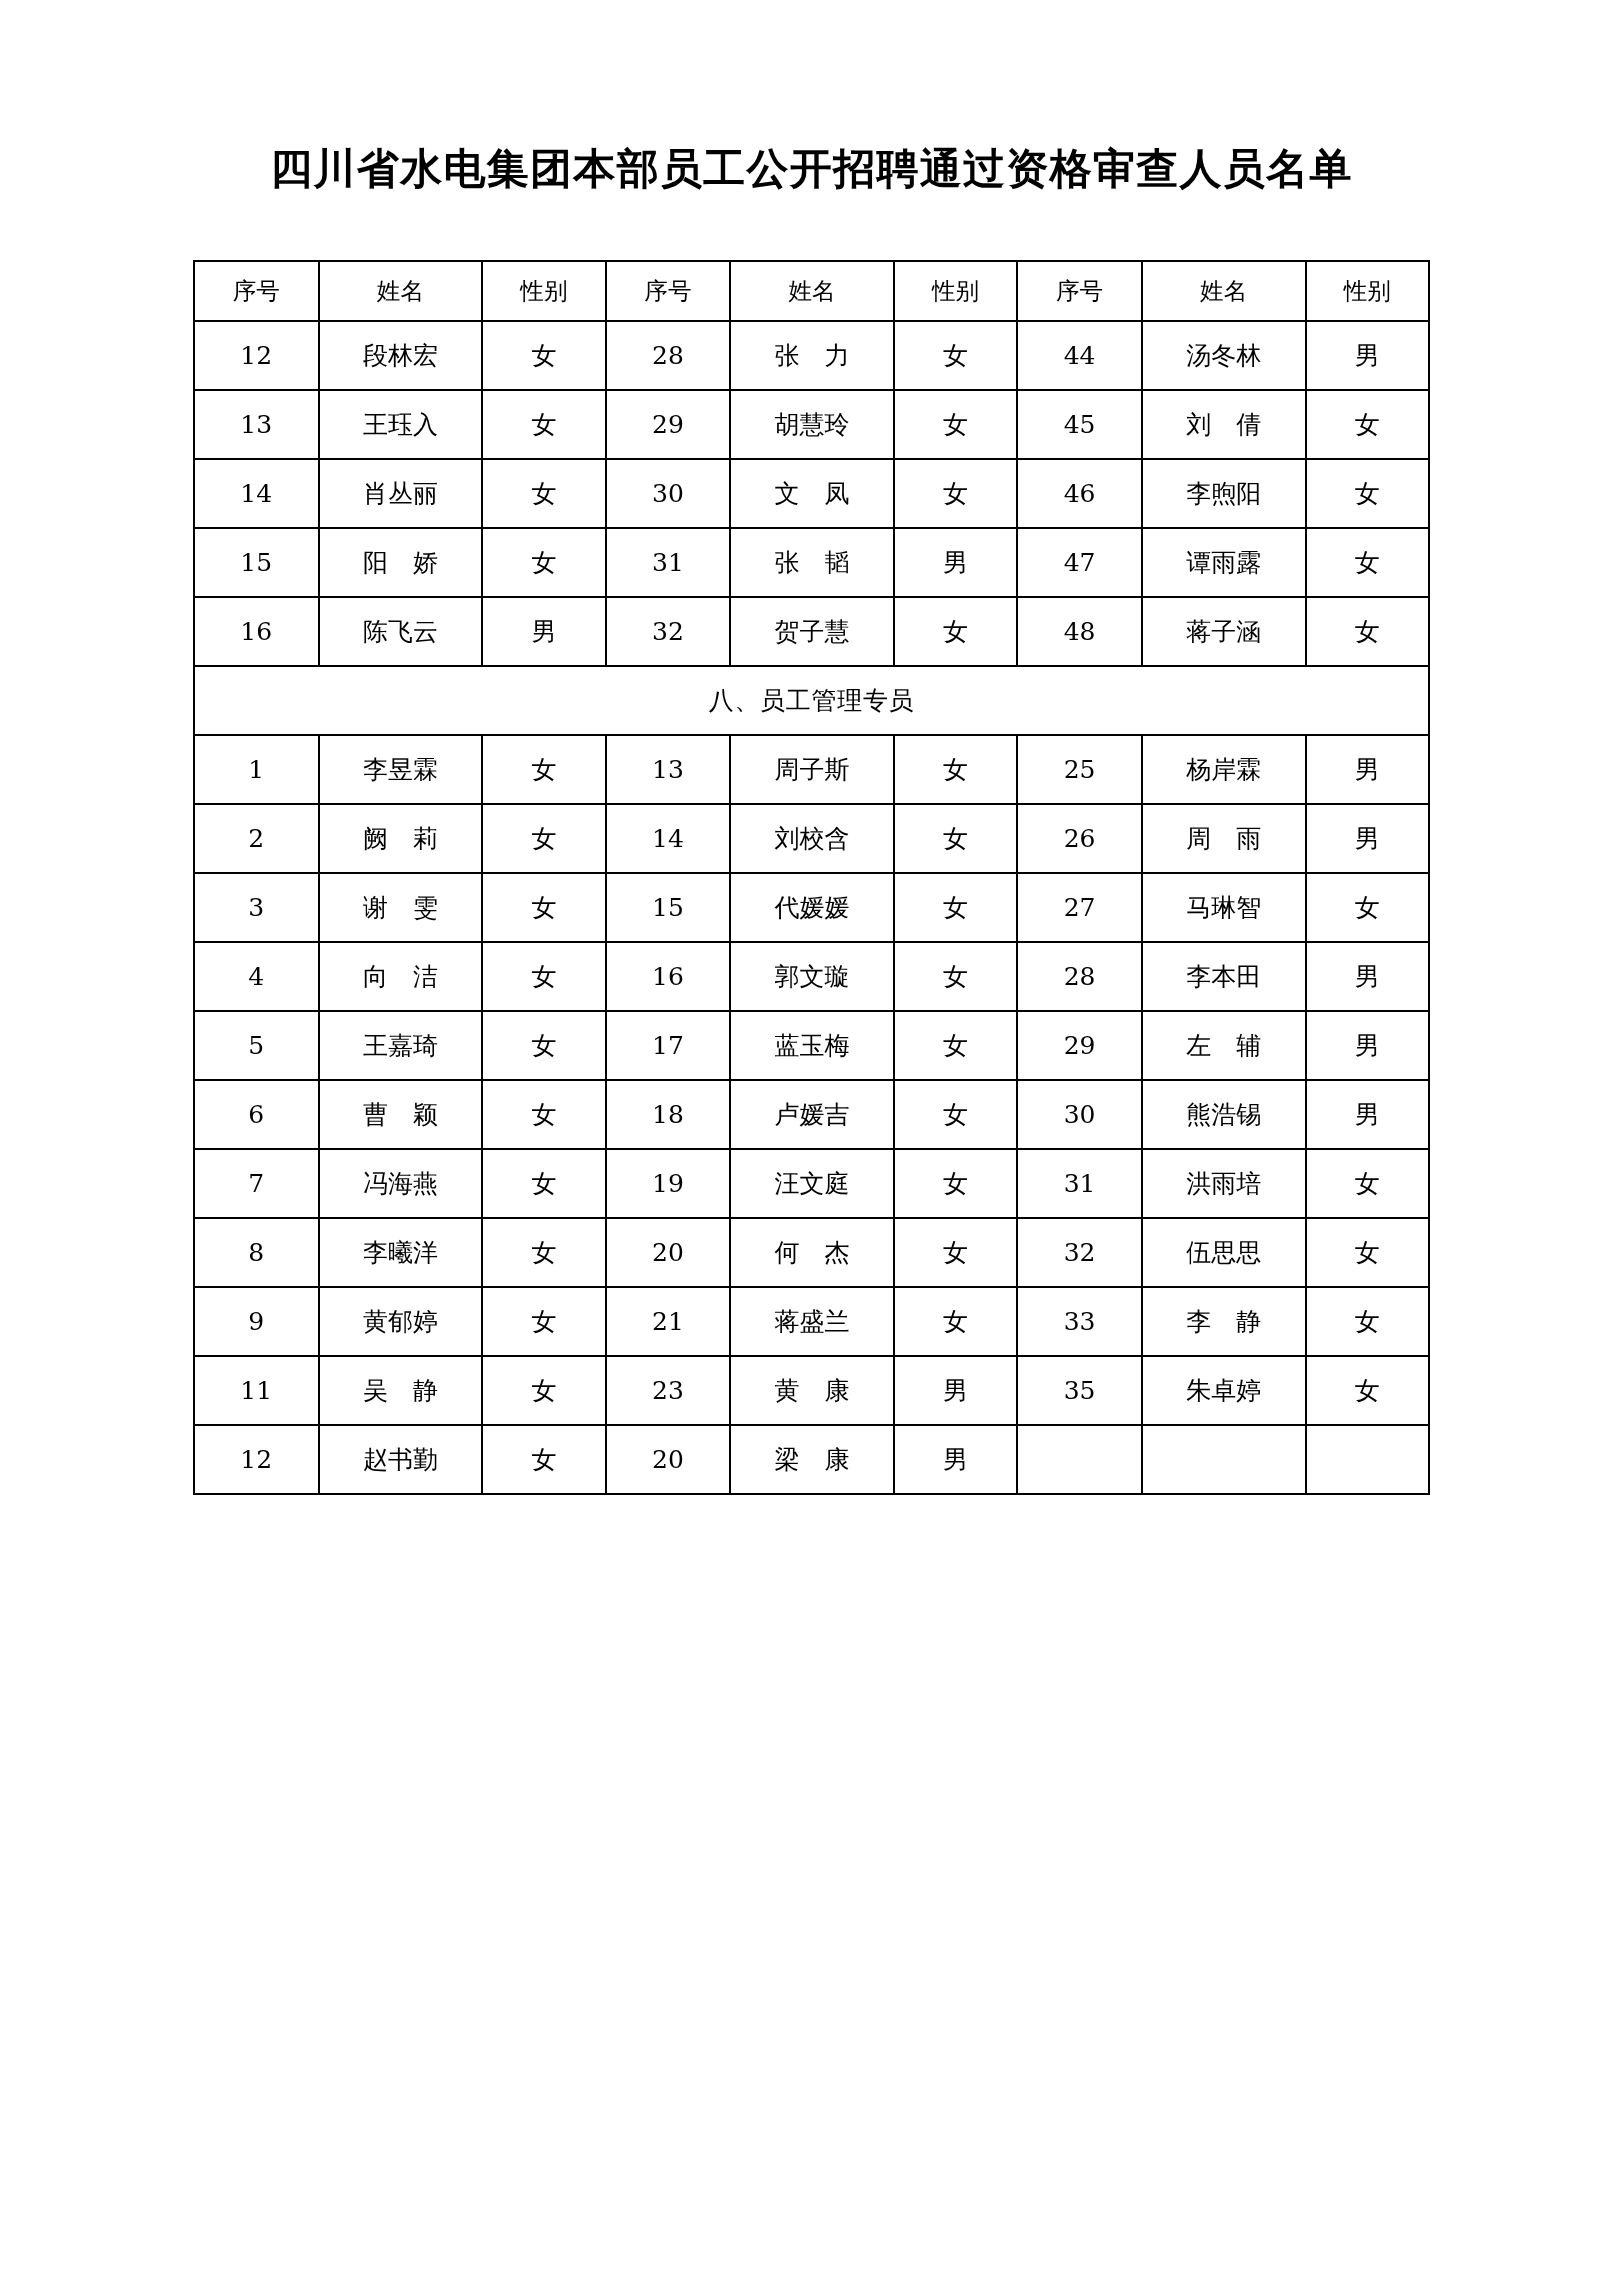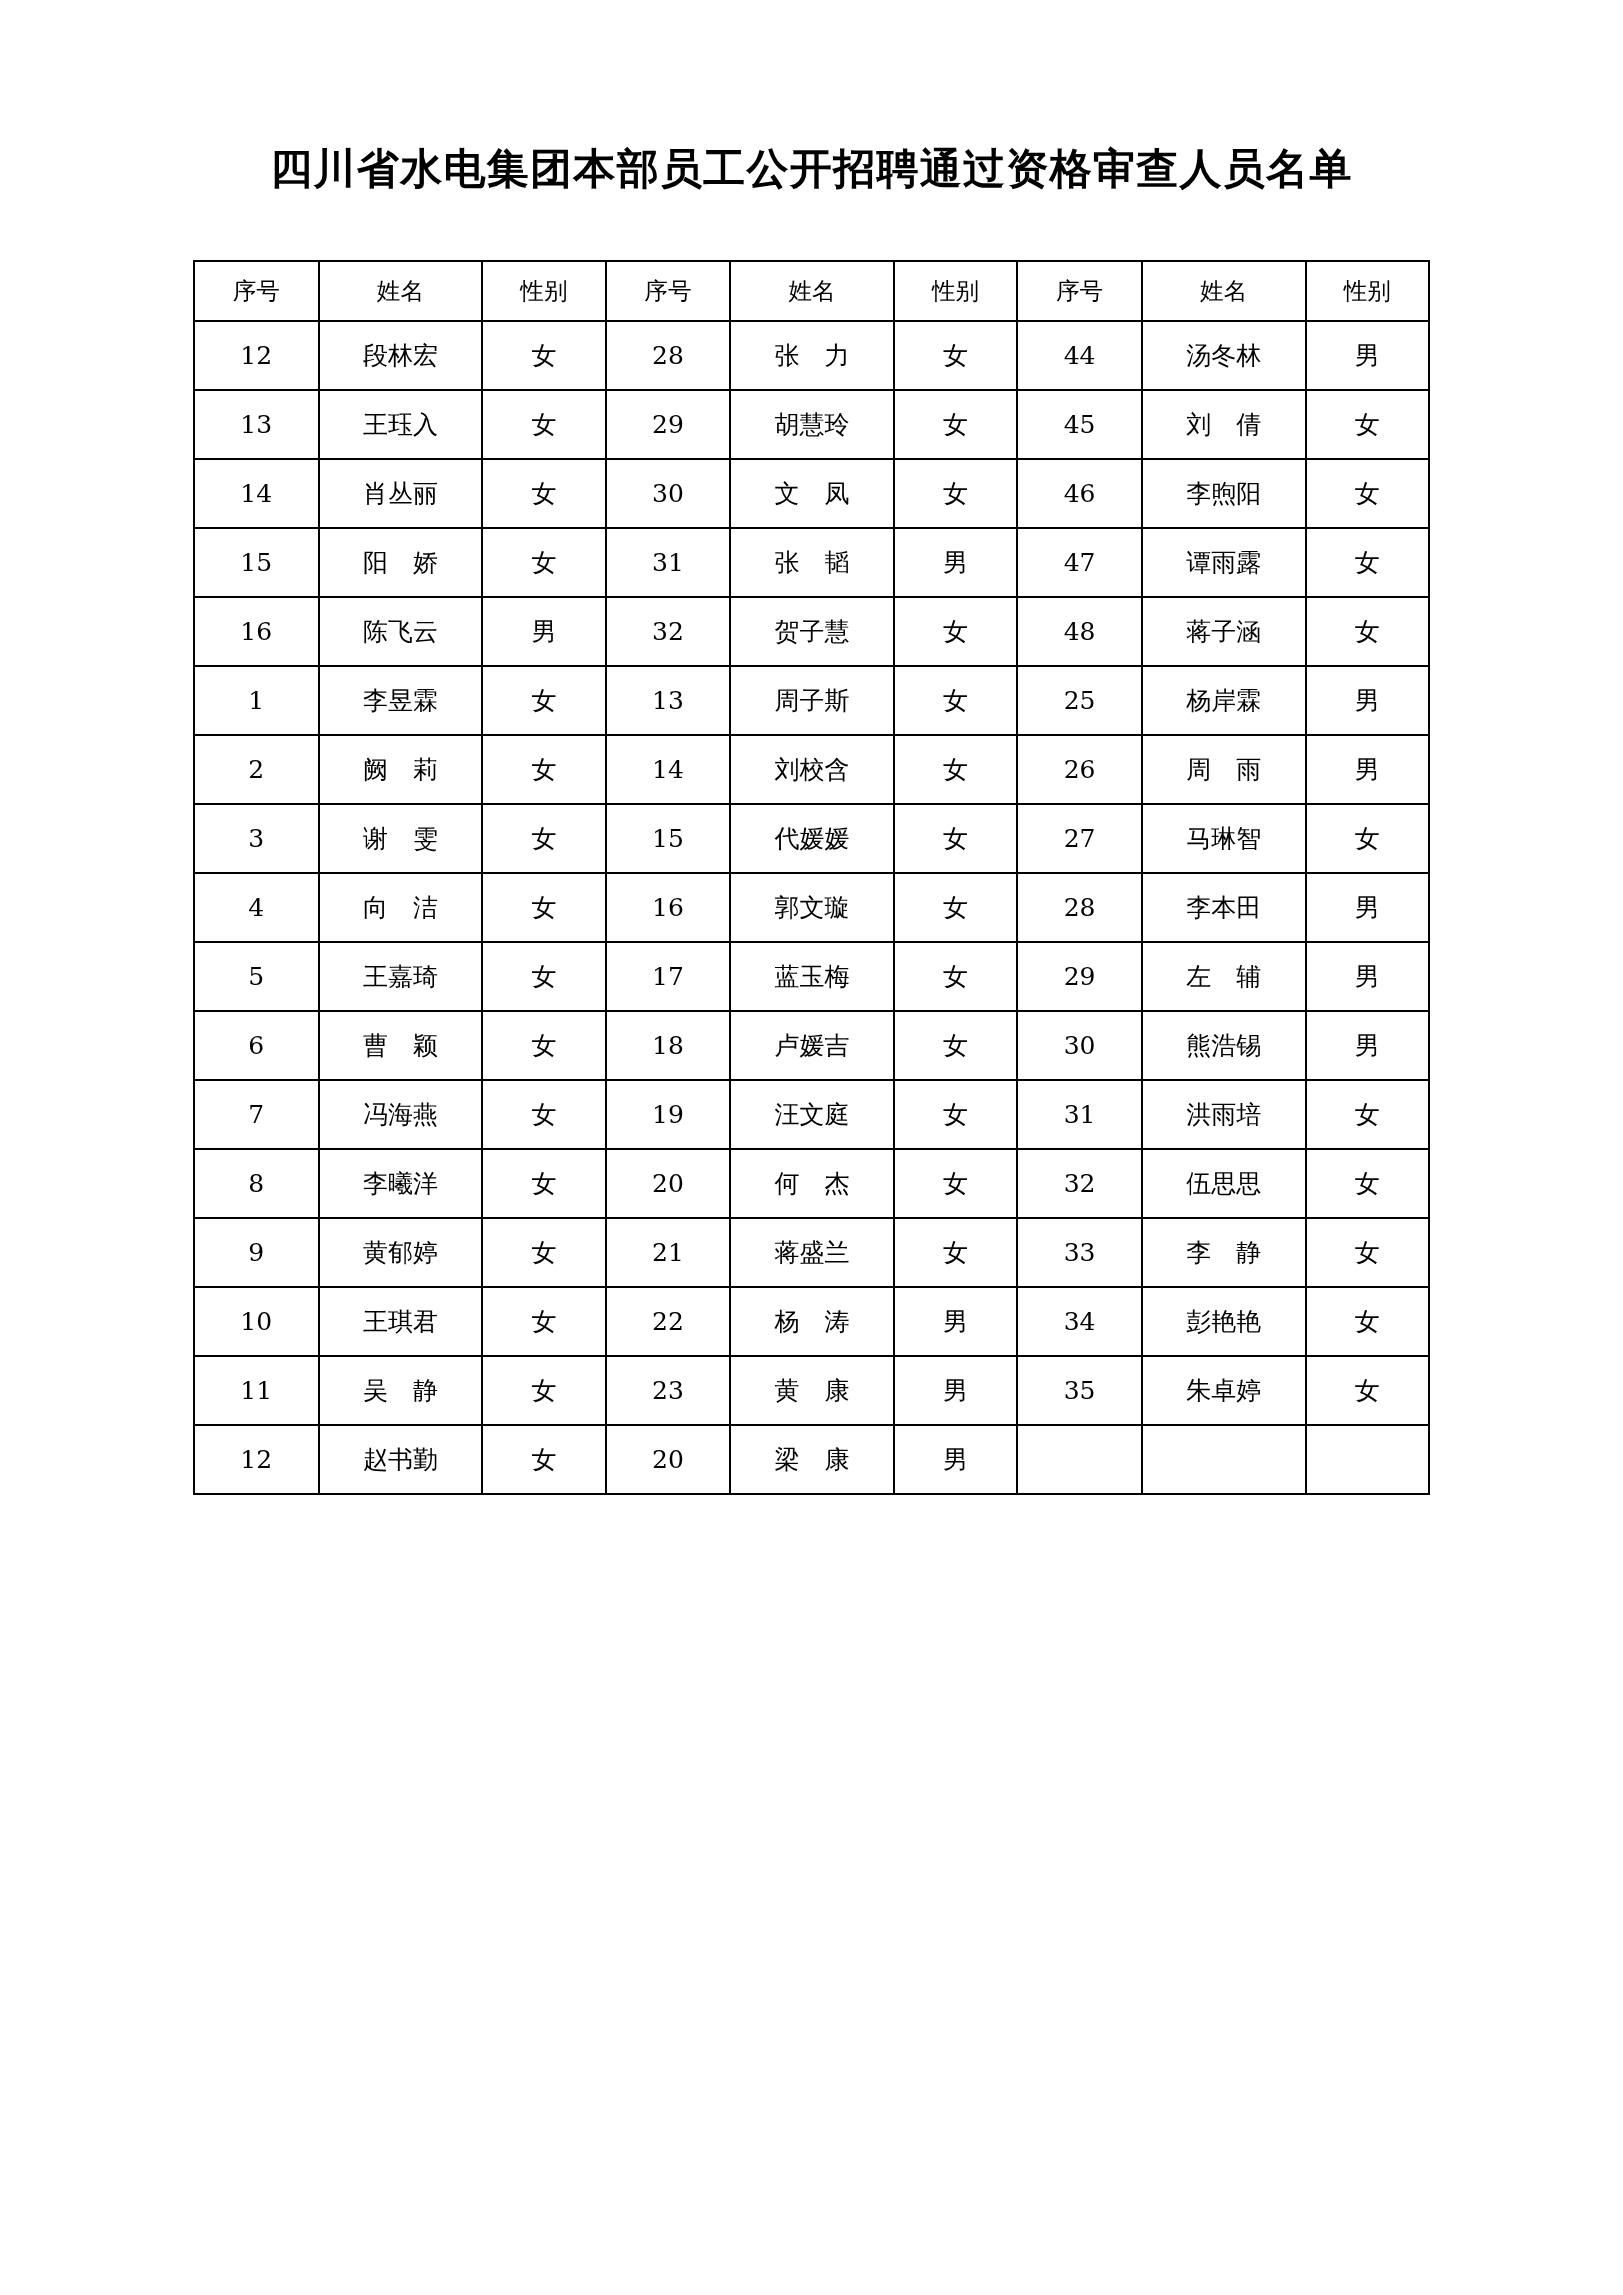--- a/index.html
+++ b/index.html
@@ -160,20 +160,23 @@
           <td class="name-cell">陈飞云</td>
           <td>男</td>
           <td>32</td>
           <td class="name-cell">贺子慧</td>
           <td>女</td>
           <td>48</td>
           <td class="name-cell">蒋子涵</td>
           <td>女</td>
         </tr>
 
+        <tr class="section-row">
+          <td colspan="9">八、员工管理专员</td>
+        </tr>
 
         <tr>
           <td>1</td>
           <td class="name-cell">李昱霖</td>
           <td>女</td>
           <td>13</td>
           <td class="name-cell">周子斯</td>
           <td>女</td>
           <td>25</td>
           <td class="name-cell">杨岸霖</td>
@@ -269,31 +272,20 @@
           <td class="name-cell">黄郁婷</td>
           <td>女</td>
           <td>21</td>
           <td class="name-cell">蒋盛兰</td>
           <td>女</td>
           <td>33</td>
           <td class="name-cell">李　静</td>
           <td>女</td>
         </tr>
 
-        <tr>
-          <td>10</td>
-          <td class="name-cell">王琪君</td>
-          <td>女</td>
-          <td>22</td>
-          <td class="name-cell">杨　涛</td>
-          <td>男</td>
-          <td>34</td>
-          <td class="name-cell">彭艳艳</td>
-          <td>女</td>
-        </tr>
 
         <tr>
           <td>11</td>
           <td class="name-cell">吴　静</td>
           <td>女</td>
           <td>23</td>
           <td class="name-cell">黄　康</td>
           <td>男</td>
           <td>35</td>
           <td class="name-cell">朱卓婷</td>

